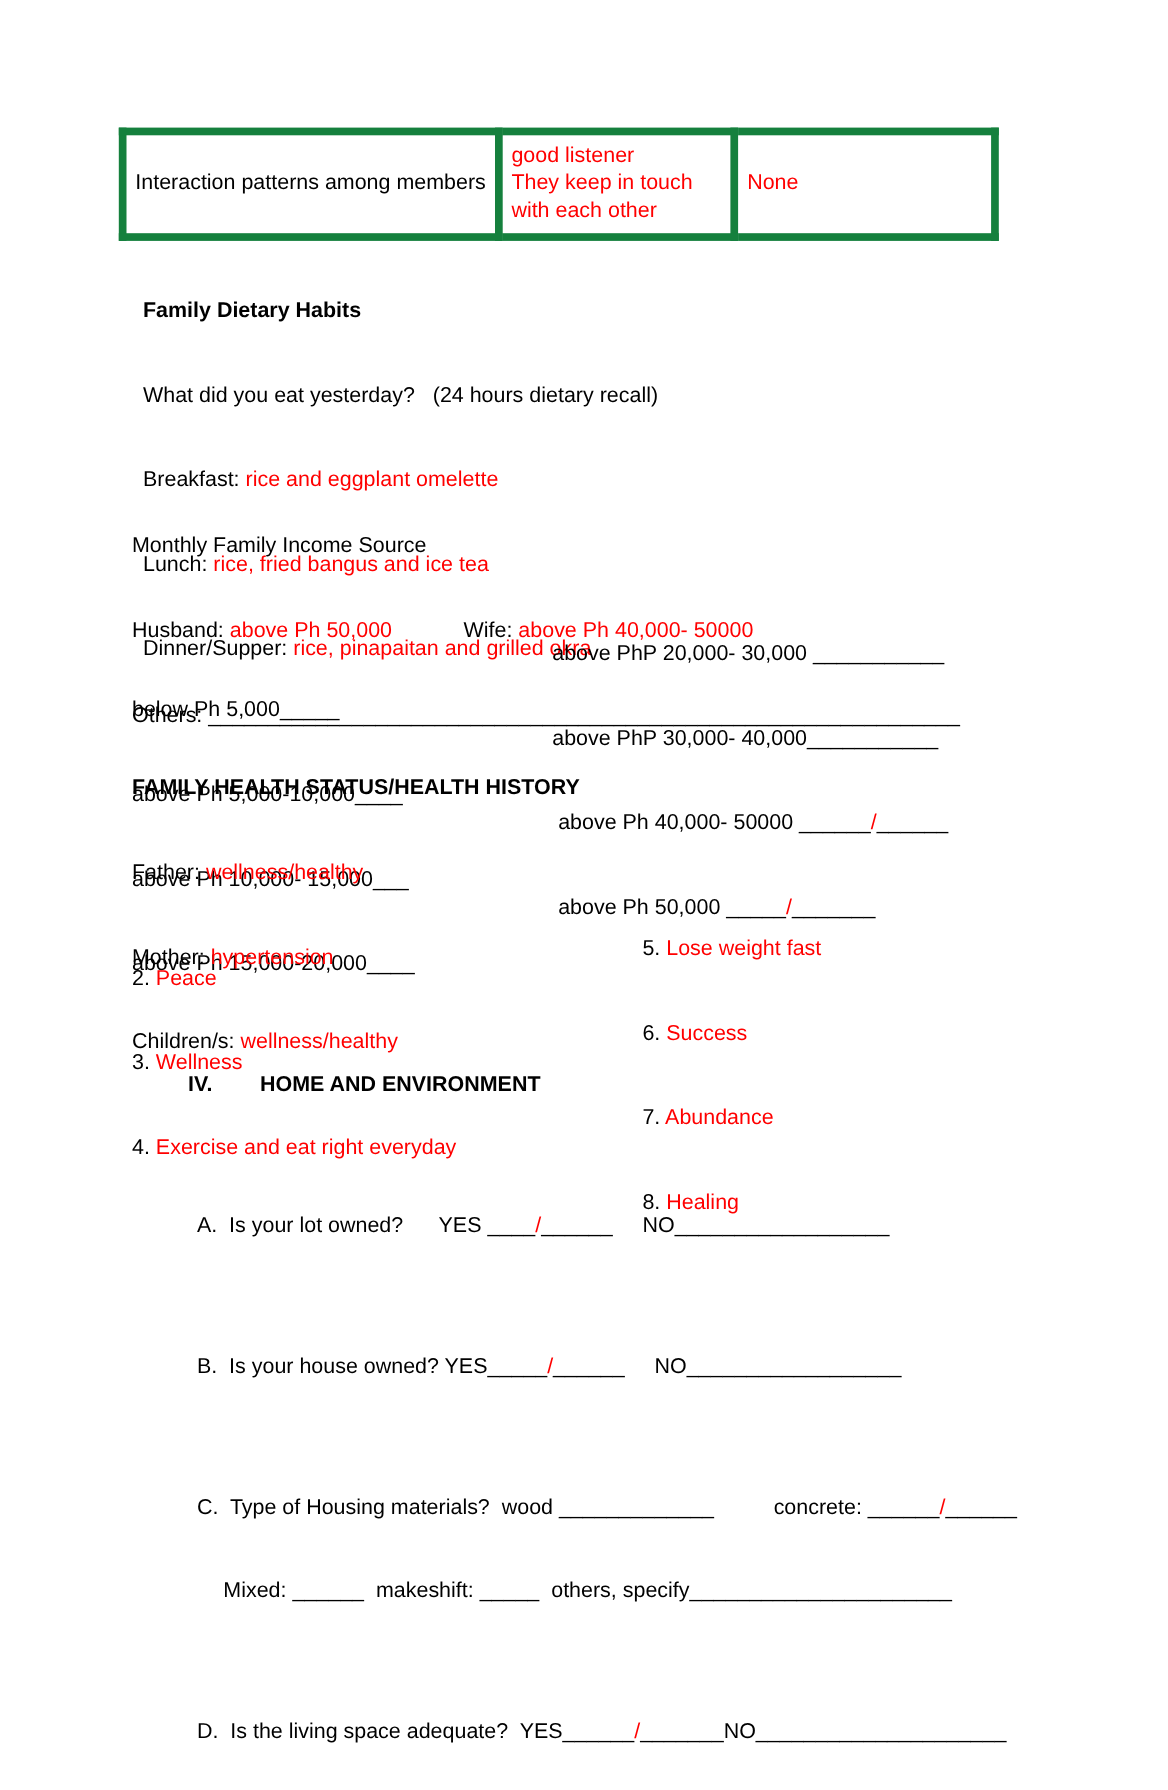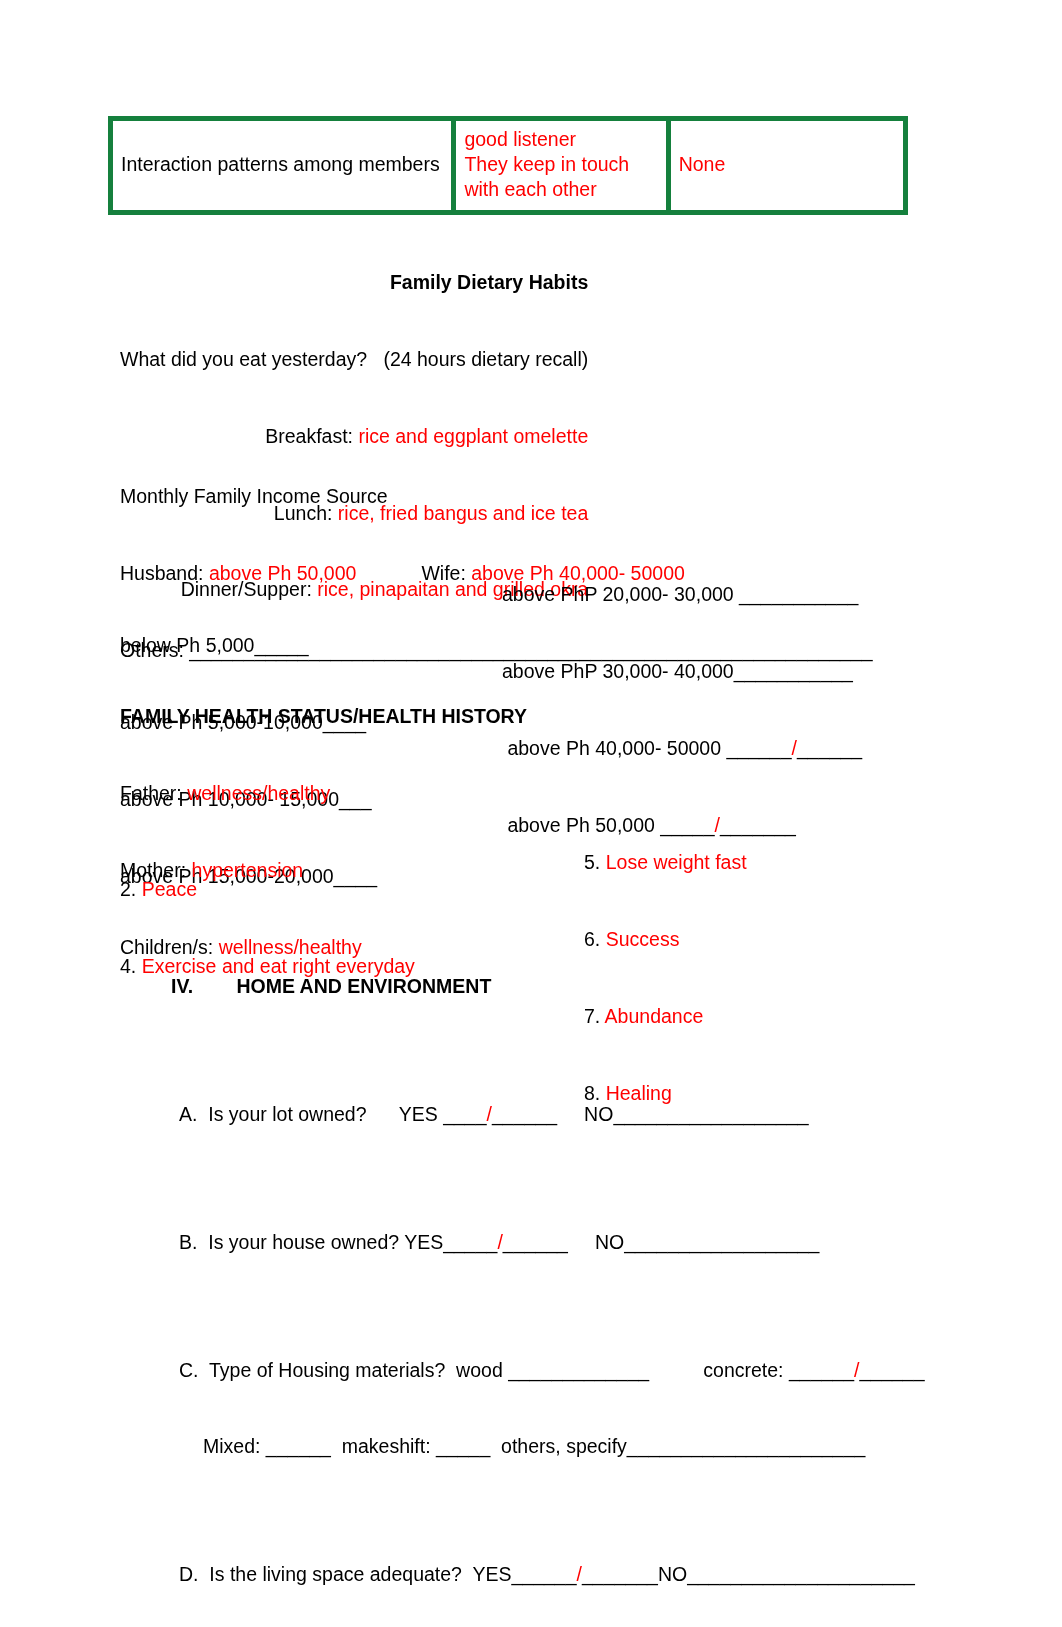--- a/index.html
+++ b/index.html
@@ -28,36 +28,36 @@
   .interaction-table {
     position: absolute;
     left: 108px;
     top: 116px;
     width: 800px;
     border-collapse: collapse;
     font-size: 19.5px;
     line-height: 25px;
   }
   .interaction-table td {
-    border: 5px solid #15803d;
+    border: 7px solid #15803d;
     padding: 6px 8px 8px 8px;
     vertical-align: middle;
   }
   .interaction-table td.c1 { width: 352px; }
   .interaction-table td.c2 { width: 210px; }
   .interaction-table td.c3 { width: 238px; }
 
   
   .blk {
     position: absolute;
     font-size: 19.5px;
     line-height: 25.6px;
     white-space: pre;
   }
-  .dietary { left: 120px; top: 219px; text-align: right; }
+  .dietary { left: 130px; top: 219px; }
   .income  { left: 120px; top: 433px; }
   .incgrid { left: 120px; top: 531px; }
   .incgrid .col2 { position: absolute; left: 382px; top: 0; }
   .health  { left: 120px; top: 653px; }
   .needs   { left: 120px; top: 775px; }
   .needs .col2 { position: absolute; left: 424px; top: 24px; margin-left: 40px; }
   .home    { left: 143px; top: 897px; }
 
   
   .lvl-roman { display: block; padding-left: 28px; }
@@ -115,20 +115,21 @@
   <div class="blk health">
     <div class="bold">FAMILY HEALTH STATUS/HEALTH HISTORY</div>
     <div><span>Father: </span><span class="red">wellness/healthy</span></div>
     <div><span>Mother: </span><span class="red">hypertension</span></div>
     <div><span>Children/s: </span><span class="red">wellness/healthy</span></div>
   </div>
 
   <div class="blk needs">
     <div>
       <div><span>2.</span><span> </span><span class="red">Peace</span></div>
+      <div><span>3.</span><span> </span><span class="red">Wellness</span></div>
       <div><span>4.</span><span> </span><span class="red">Exercise and eat right everyday</span></div>
     </div>
     <div class="col2">
       <div><span>5.</span><span> </span><span class="red">Lose weight fast</span></div>
       <div><span>6.</span><span> </span><span class="red">Success</span></div>
       <div><span>7.</span><span> </span><span class="red">Abundance</span></div>
       <div><span>8.</span><span> </span><span class="red">Healing</span></div>
     </div>
   </div>
 

